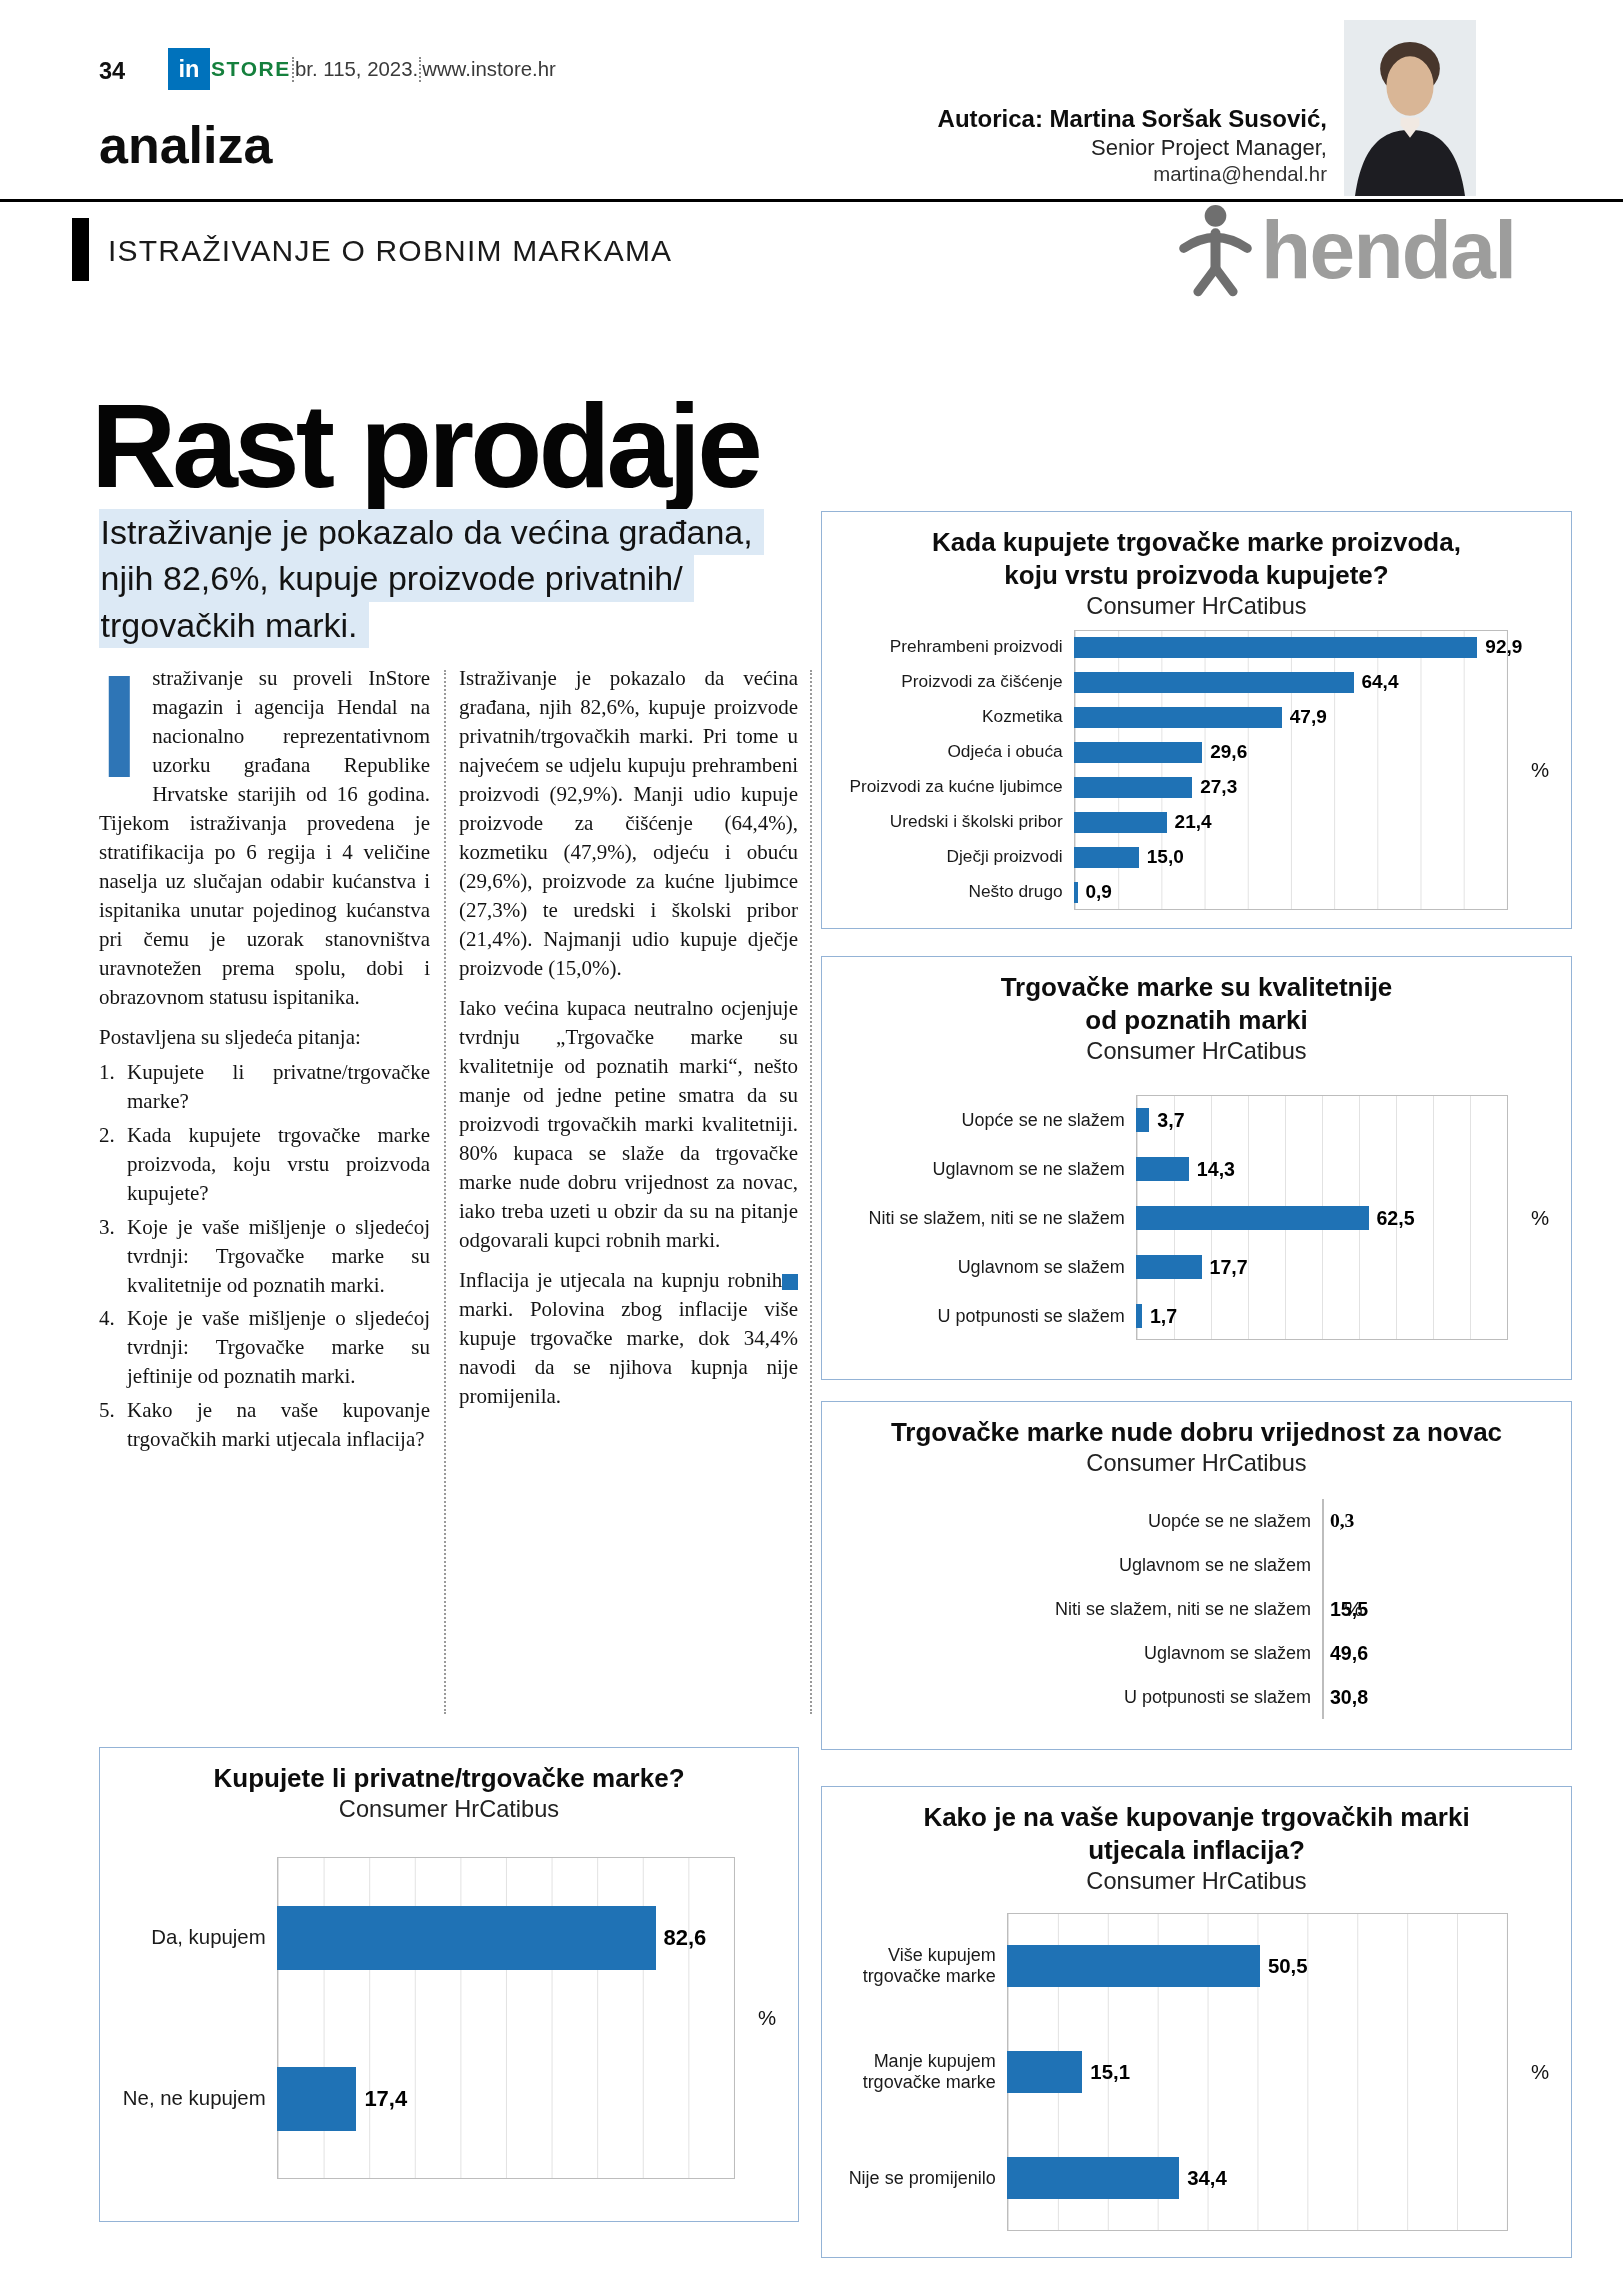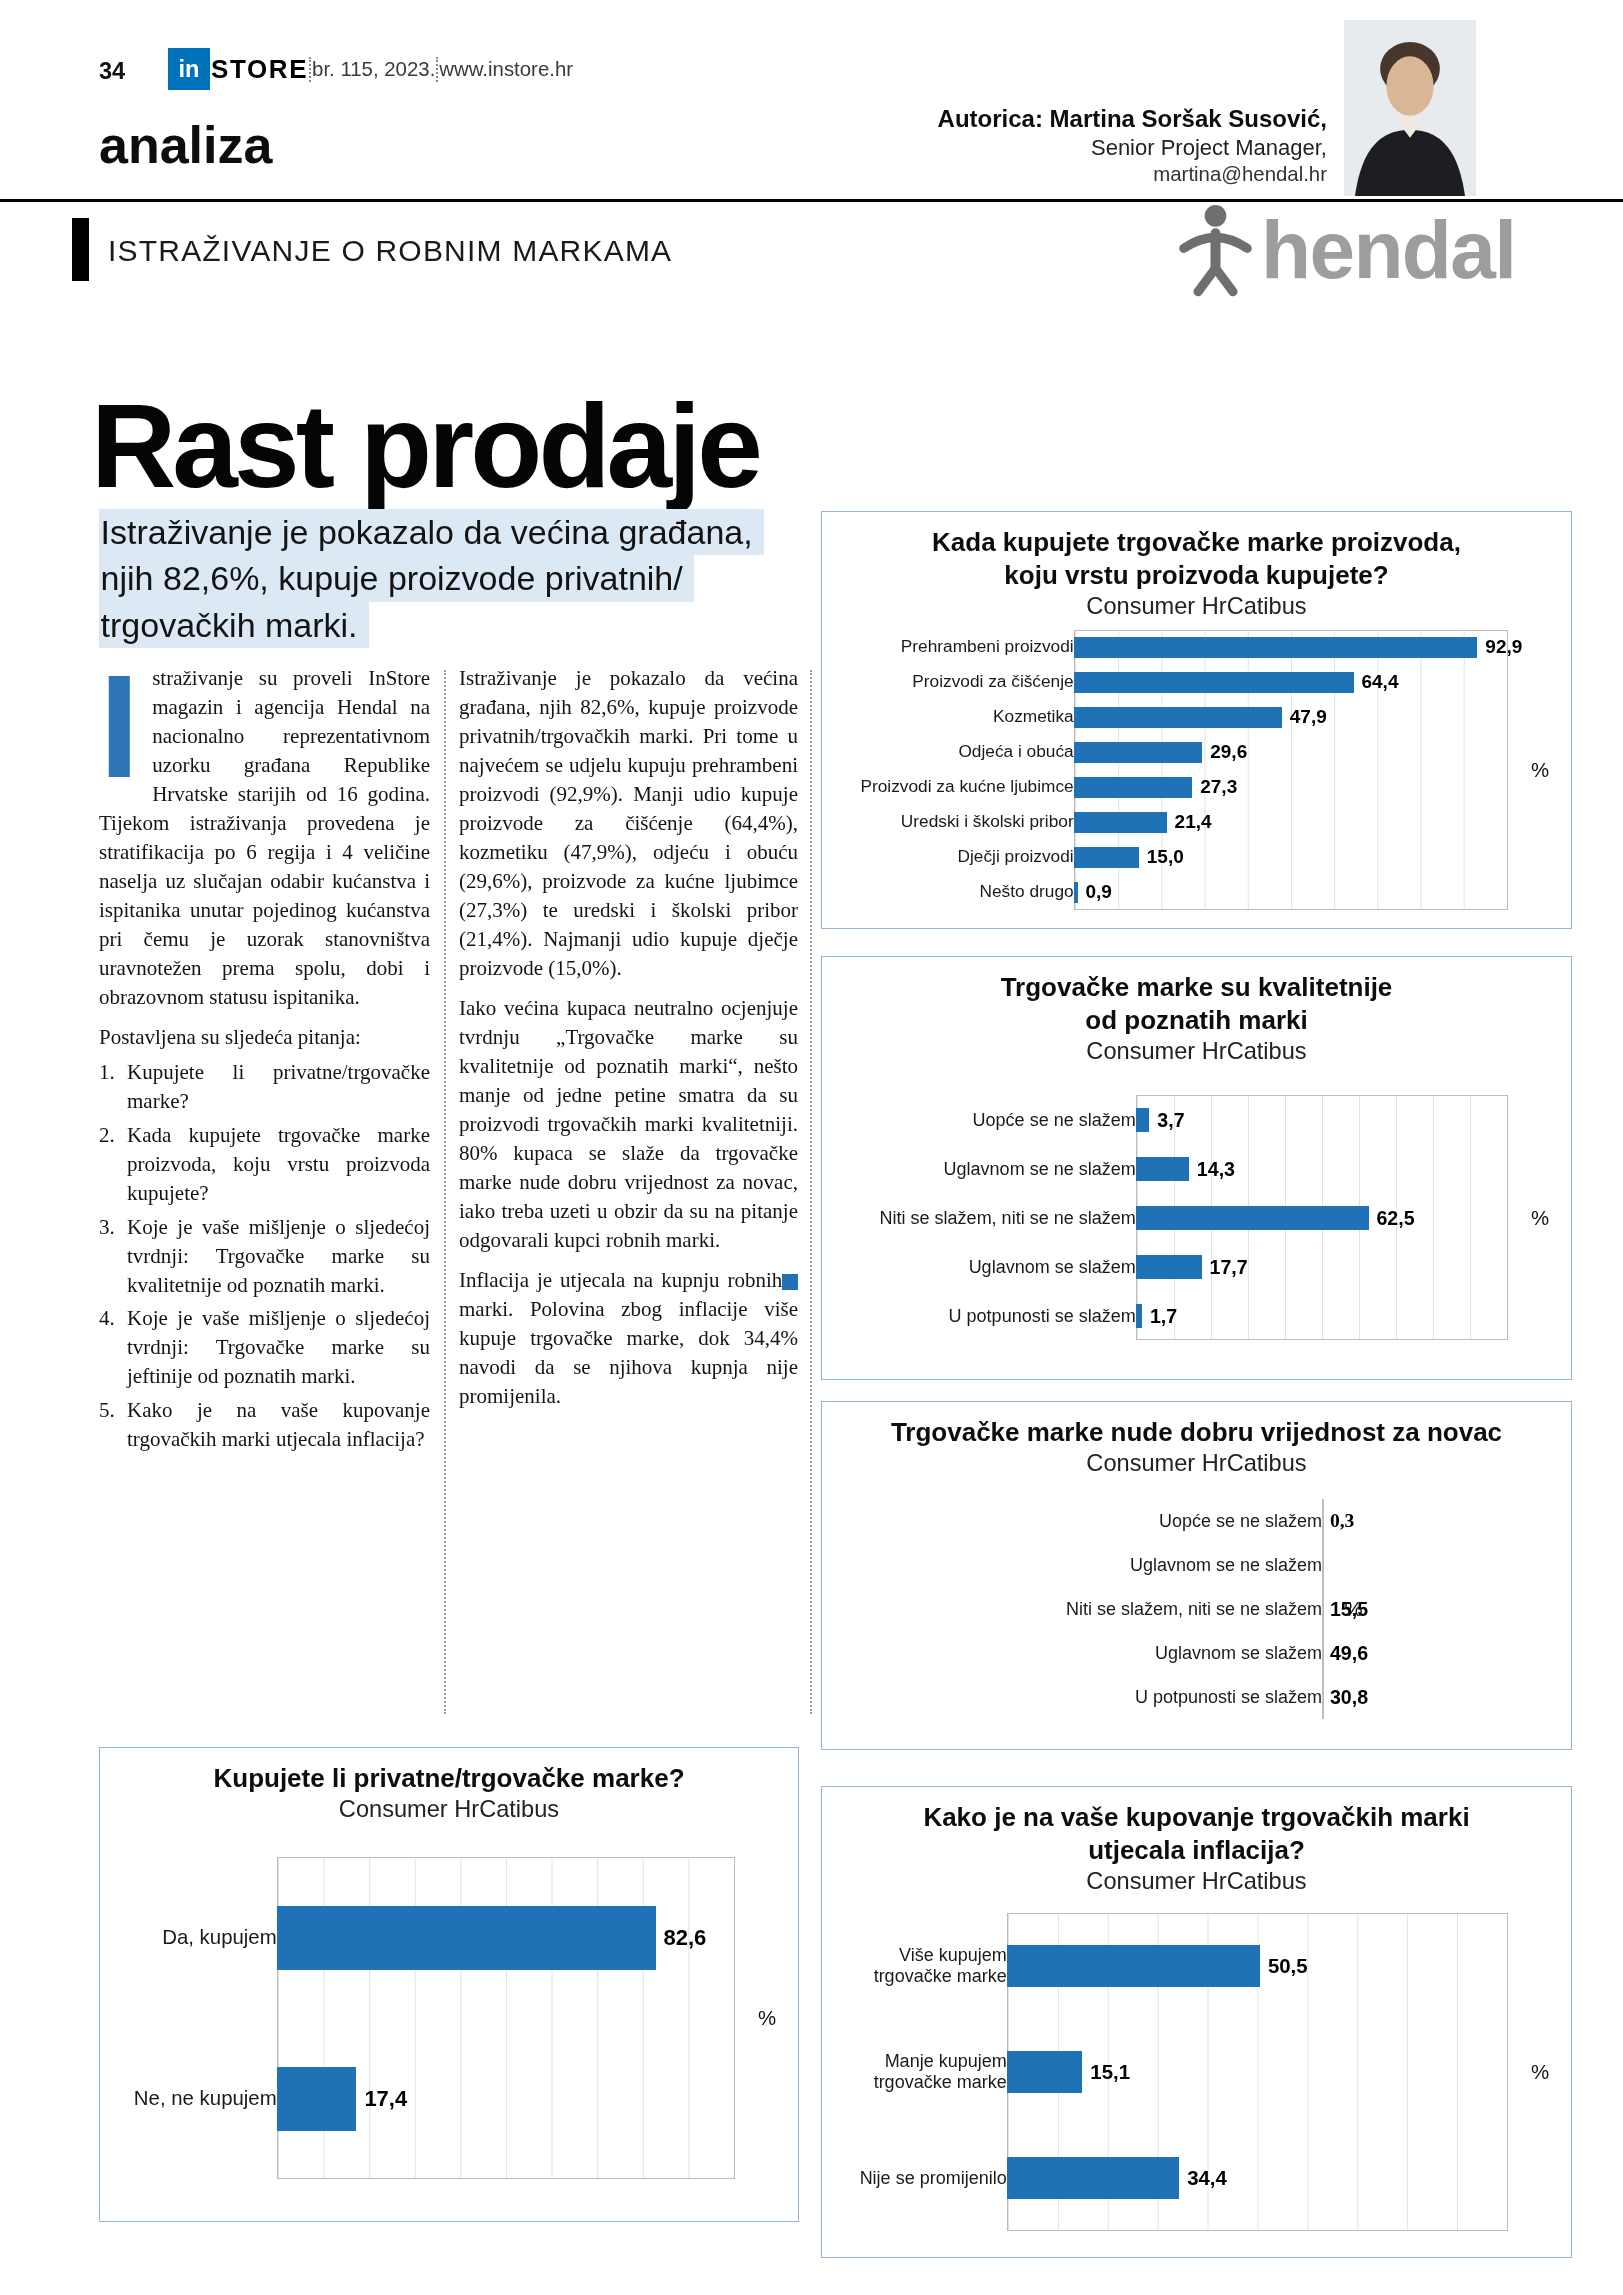--- a/index.html
+++ b/index.html
@@ -7,21 +7,21 @@
     position:relative; width:1623px; height:2295px; margin:0 auto;
     background:#ffffff; overflow:hidden;
     font-family:"Liberation Sans", sans-serif; color:#111;
   }
 
   
   .page-num { position:absolute; left:99px; top:58px; font-size:23.6px; font-weight:bold; color:#111; }
   .masthead { position:absolute; left:168px; top:47px; height:44px; display:flex; align-items:center; gap:1px; }
   .logo-square { width:42px; height:42px; background:#0072bc; color:#fff; display:flex; align-items:center; justify-content:center;
                  font-weight:bold; font-size:23.6px; }
-  .logo-store { font-size:26px; font-weight:bold; letter-spacing:1.6px; color:#000000; }
+  .logo-store { font-size:21px; font-weight:bold; letter-spacing:1.6px; color:#15803d; }
   .mast-sep { display:inline-block; width:0; height:25px; border-left:2.4px dotted #8a8a8a; }
   .mast-meta { font-size:20.4px; color:#3a3a3a; }
   .section-word { position:absolute; left:99px; top:115px; font-size:52px; font-weight:bold; color:#0d0d0d; }
 
   .author-block { position:absolute; top:104px; right:296px; text-align:right; line-height:1.25; }
   .author-name { font-size:24px; font-weight:bold; color:#0d0d0d; }
   .author-role { font-size:22px; color:#222; }
   .author-email { font-size:20.4px; color:#333; }
   .photo-box { position:absolute; left:1344px; top:20.4px; width:132px; height:176px; background:#e7ebee; overflow:hidden; }
 
@@ -71,21 +71,21 @@
   .chart-subtitle { text-align:center; font-size:23.6px; color:#222; margin-top:1.6px; }
   .chart-body { flex:1; position:relative; display:flex; flex-direction:column; justify-content:center;
                 padding-right:47px; margin-top:6.3px; }
   .chart-plotwrap { position:relative; }
   .chart-grid { position:absolute; left:var(--label-w); right:0; top:0; bottom:0;
                 border:0.8px solid #bdbdbd;
                 background-image:linear-gradient(to right, #e2e2e2 0.8px, transparent 0.8px);
                 background-size:10% 100%; }
   .chart-rows { position:relative; }
   .chart-row { display:flex; align-items:center; height:var(--row-h); }
-  .chart-label { width:var(--label-w); flex:0 0 var(--label-w); box-sizing:border-box; padding-right:0;
+  .chart-label { width:var(--label-w); flex:0 0 var(--label-w); box-sizing:border-box; padding-right:11px;
                  text-align:right; font-size:var(--lab-fs); line-height:1.15; color:#1a1a1a; }
   .chart-track { flex:1; position:relative; height:100%; display:flex; align-items:center; }
   .chart-bar { height:var(--bar-h); background:#1f72b5; }
   .chart-value { position:absolute; top:50%; transform:translateY(-50%); font-weight:bold;
                  font-size:var(--val-fs); color:#000; white-space:nowrap; }
   .chart-unit { position:absolute; right:6.3px; top:50%; transform:translateY(-50%); font-size:20.4px; color:#111; }
 </style>
 </head>
 <body>
 

